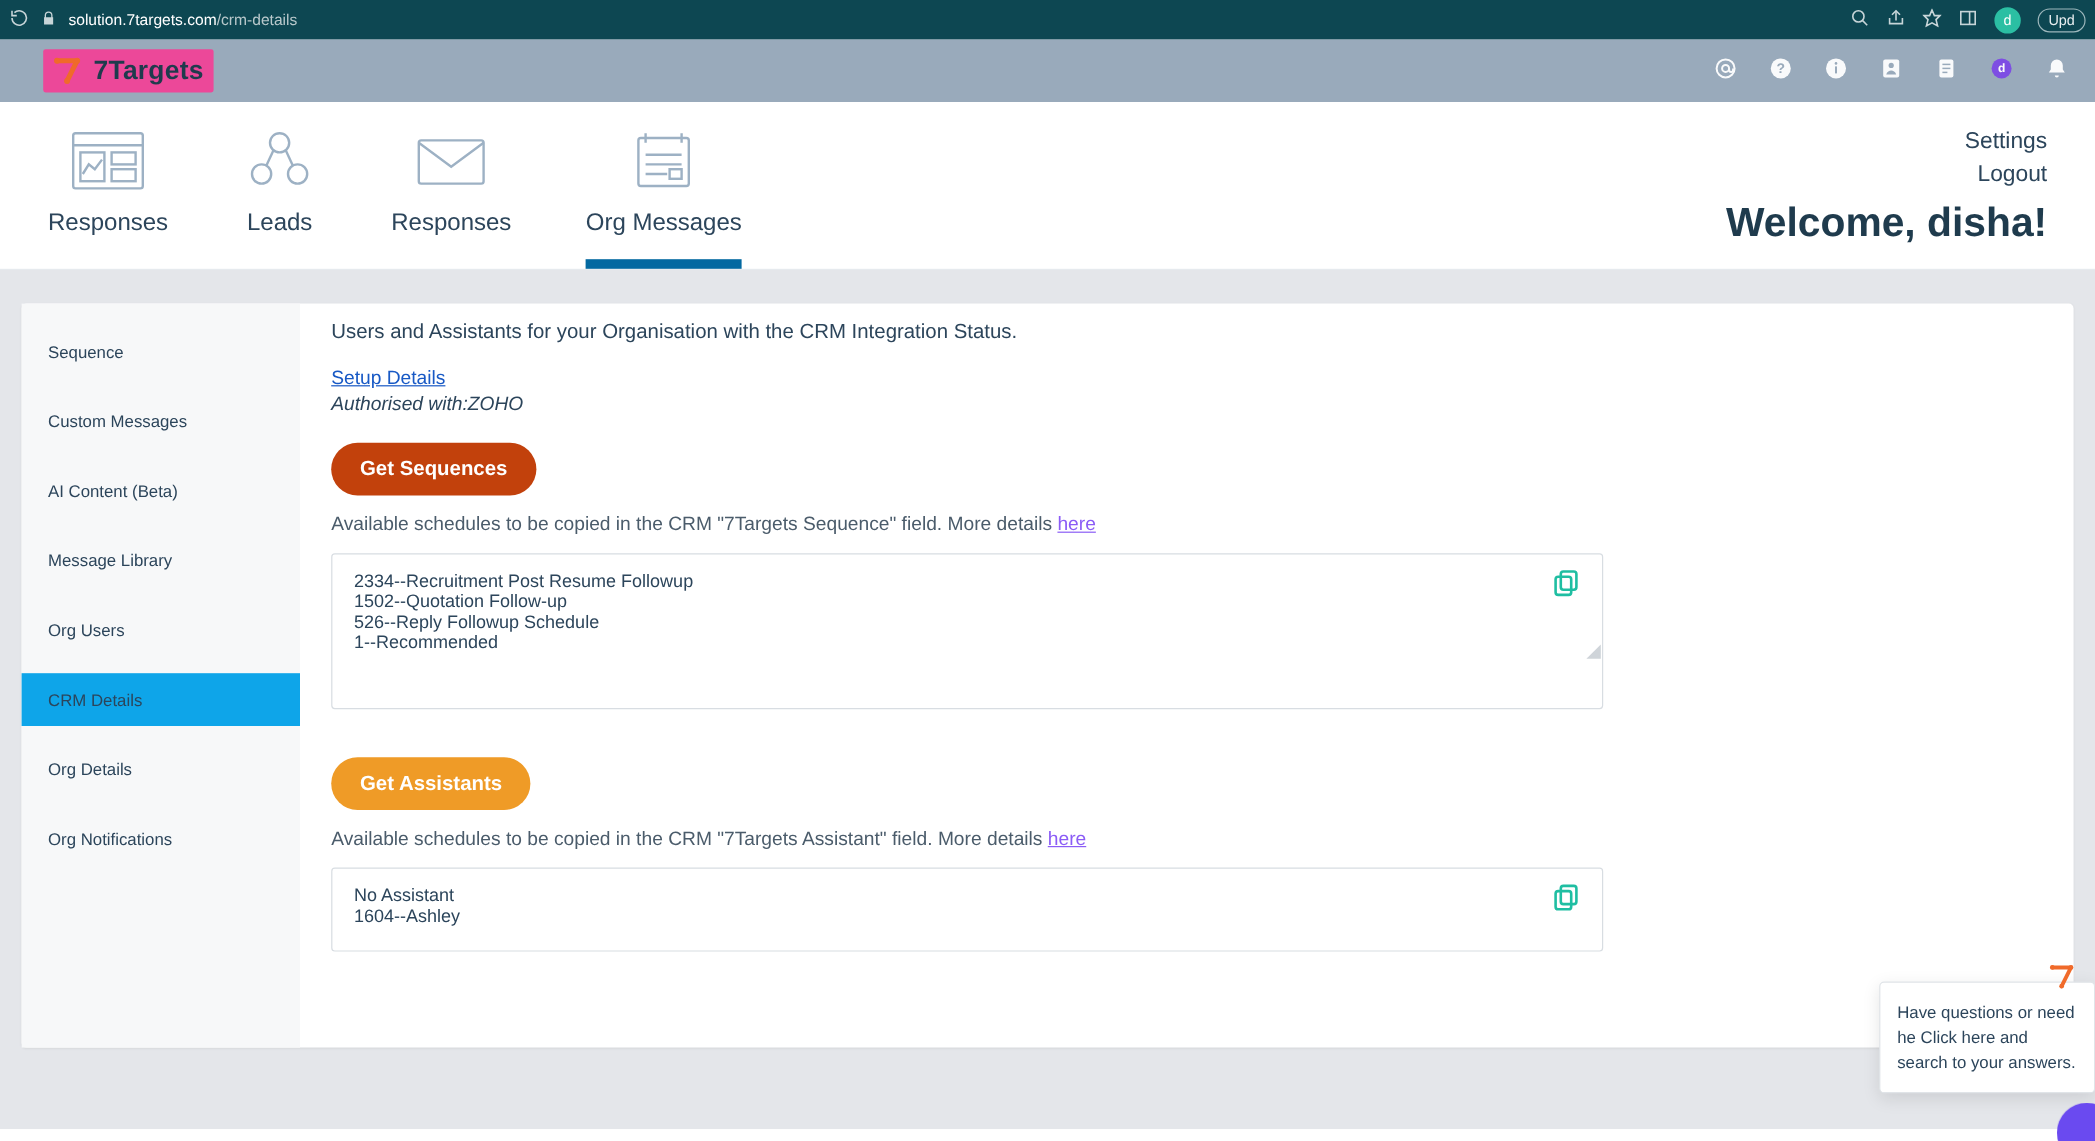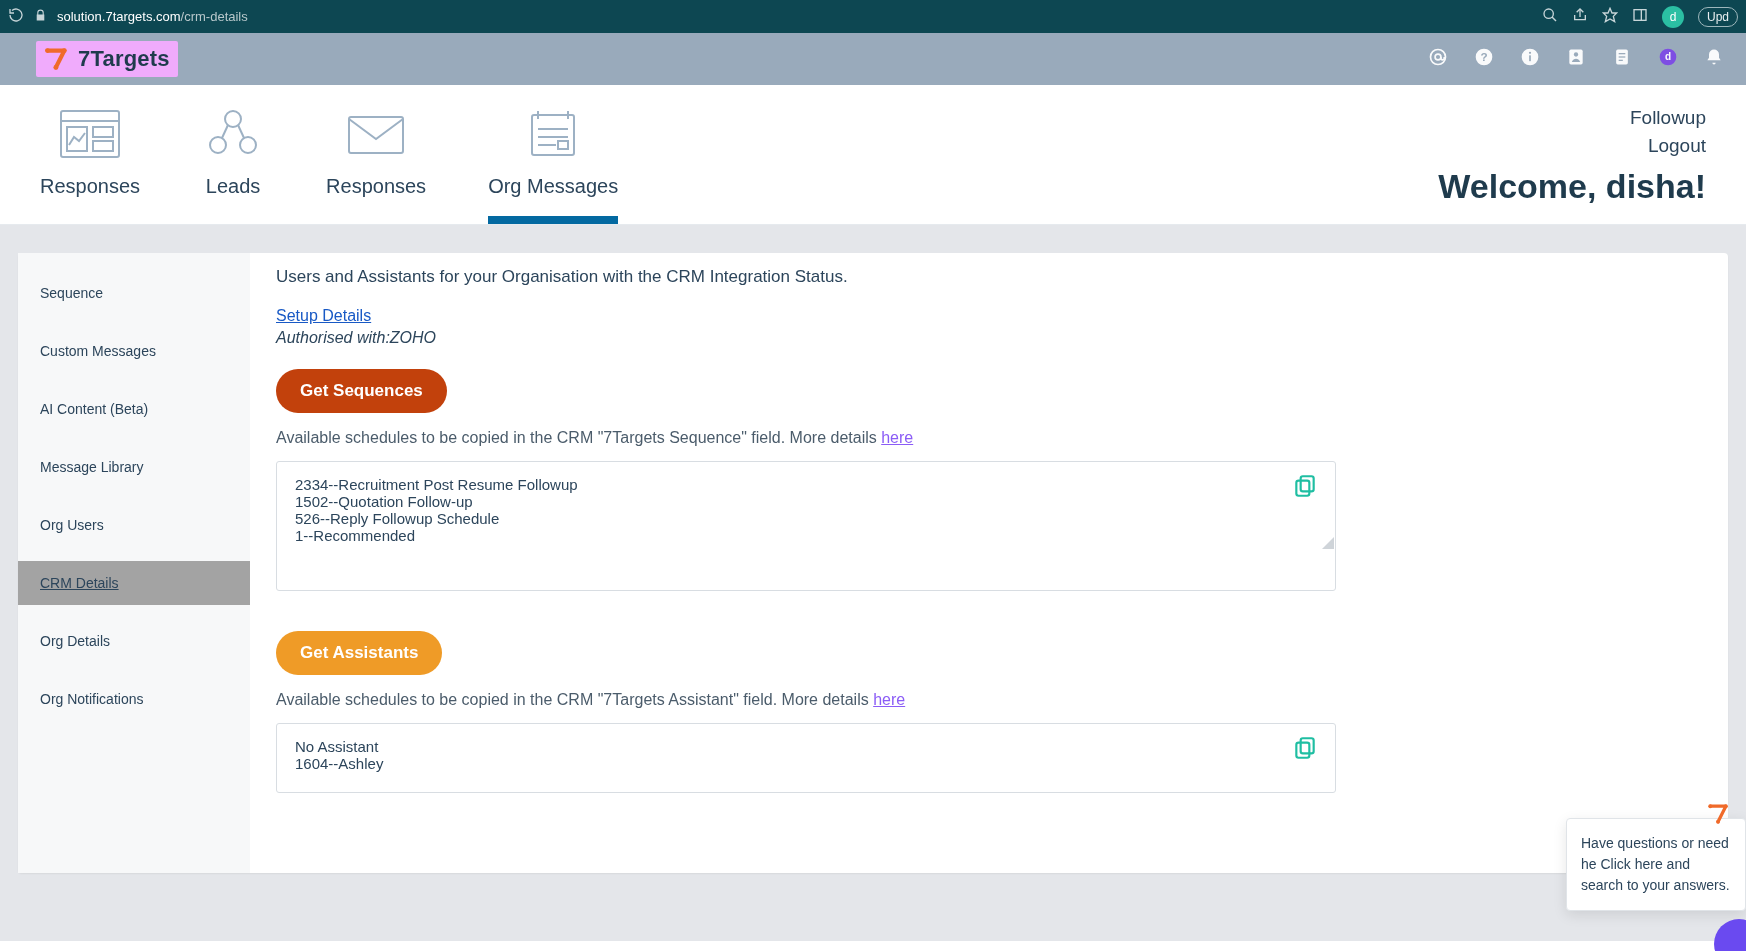--- a/index.html
+++ b/index.html
@@ -32,21 +32,21 @@
 
 
 .app-topbar {
   background: #99aabb;
   height: 52px;
   display: flex;
   align-items: center;
   justify-content: space-between;
   padding: 0 22px 0 36px;
 }
-.logo-wrap { display: flex; align-items: center; gap: 6px; background:#f0abfc; border-radius:2px; padding:4px 8px; }
+.logo-wrap { display: flex; align-items: center; gap: 6px; background:#ec4899; border-radius:2px; padding:4px 8px; }
 .logo-mark svg { display:block; }
 .logo-text { font-size: 22px; font-weight: 700; color: #1f3b4d; letter-spacing:.2px; }
 .topbar-icons { display: flex; align-items: center; gap: 26px; }
 .topbar-icons .ticon { color: #fff; opacity: .95; }
 .topbar-icons .ticon.purple svg circle { fill: #7d4ae6; }
 
 
 .main-nav {
   background: #fff;
   display: flex;
@@ -85,21 +85,21 @@
   background: #f7f8f9;
   padding: 18px 0;
 }
 .sidebar-item {
   padding: 14px 22px;
   font-size: 14px;
   color: #2c455b;
   cursor: pointer;
   margin-bottom: 14px;
 }
-.sidebar-item.active { background: #a3a3a3; font-weight: 500; text-decoration: underline; }
+.sidebar-item.active { background: #0ea5e9; font-weight: 500; }
 
 .main-col {
   flex: 1;
   padding: 14px 26px 30px 26px;
   position: relative;
 }
 .intro-line { font-size: 17px; color: #2c455b; margin-bottom: 20px; }
 .setup-link { color: #1859c5; text-decoration: underline; font-size: 16px; cursor:pointer; }
 .auth-line { font-size: 16px; color: #2c455b; margin-top: 4px; margin-bottom: 22px; font-style: italic; }
 
@@ -303,21 +303,21 @@
             <line x1="16" y1="22" x2="46" y2="22"></line>
             <line x1="16" y1="30" x2="46" y2="30"></line>
             <line x1="16" y1="38" x2="34" y2="38"></line>
             <rect x="36" y="34" width="10" height="8"></rect>
           </svg>
         </span>
       <span class="nav-label">Org Messages</span>
     </div>
   </div>
   <div class="top-right">
-    <div class="link">Followup</div>
+    <div class="link">Settings</div>
     <div class="link">Logout</div>
     <div class="welcome">Welcome, disha!</div>
   </div>
 </div>
 
 <div class="content-wrap">
   <div class="content-panel">
     <div class="sidebar">
       <div class="sidebar-item">Sequence</div>
       <div class="sidebar-item">Custom Messages</div>

